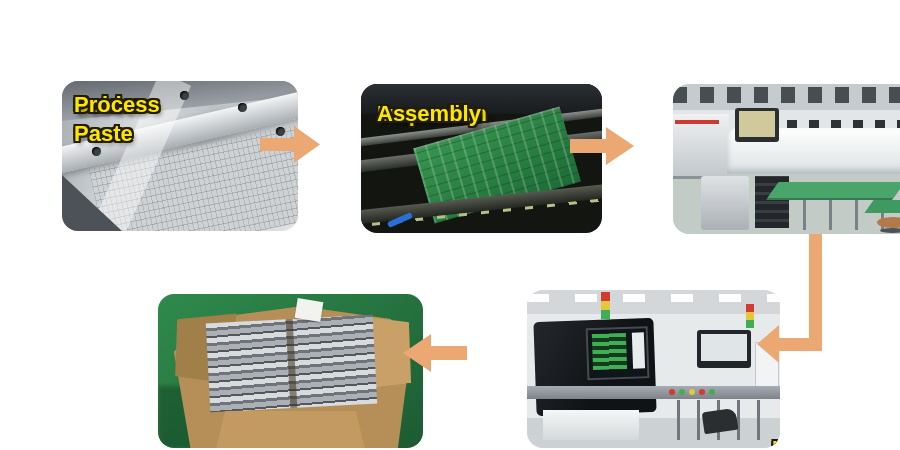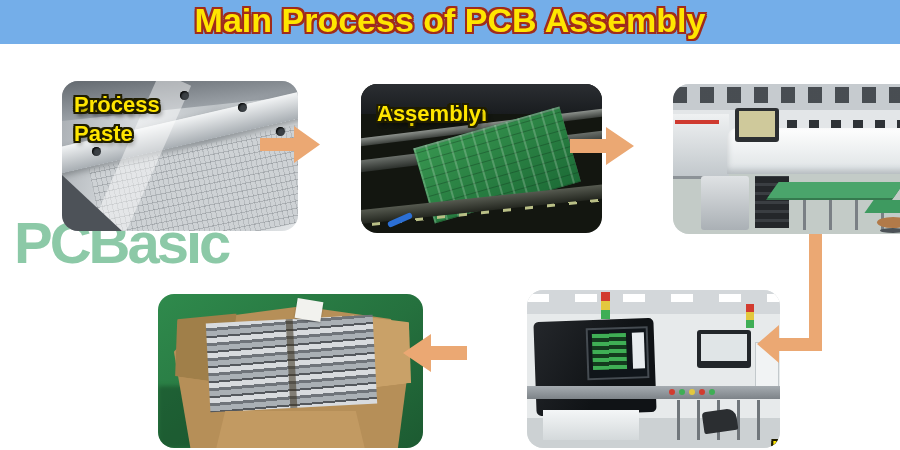--- a/index.html
+++ b/index.html
@@ -126,25 +126,21 @@
   .p5-mon2s{left:4px;top:4px;width:46px;height:27px;background:#e0e5e7;}
   .p5-whitebox{left:228px;top:52px;width:22px;height:44px;background:#f1f3f4;border:1px solid #c3c9cc;}
   .p5-frames{left:150px;top:110px;width:92px;height:40px;background:repeating-linear-gradient(90deg,#70767b 0 3px,transparent 3px 20px);}
   .p5-chair{left:176px;top:120px;width:34px;height:22px;background:#2b2e31;border-radius:4px 10px 2px 2px;transform:rotate(-8deg);}
 </style>
 </head>
 <body>
 
 <div id="canvas">
 
-  <div class="banner">
-    <div class="title">Main Process of PCB Assembly</div>
-  </div>
-
-  <div class="watermark">PCBasic</div>
+
 
   <figure class="photo p1">
     <div class="p1-base">
       <div class="p1-topedge"></div>
       <div class="p1-plate"></div>
       <div class="p1-squeegee"></div>
       <div class="p1-glare"></div>
       <div class="p1-corner"></div>
       <div class="p1-hole" style="left:118px;top:10px"></div>
       <div class="p1-hole" style="left:176px;top:22px"></div>

